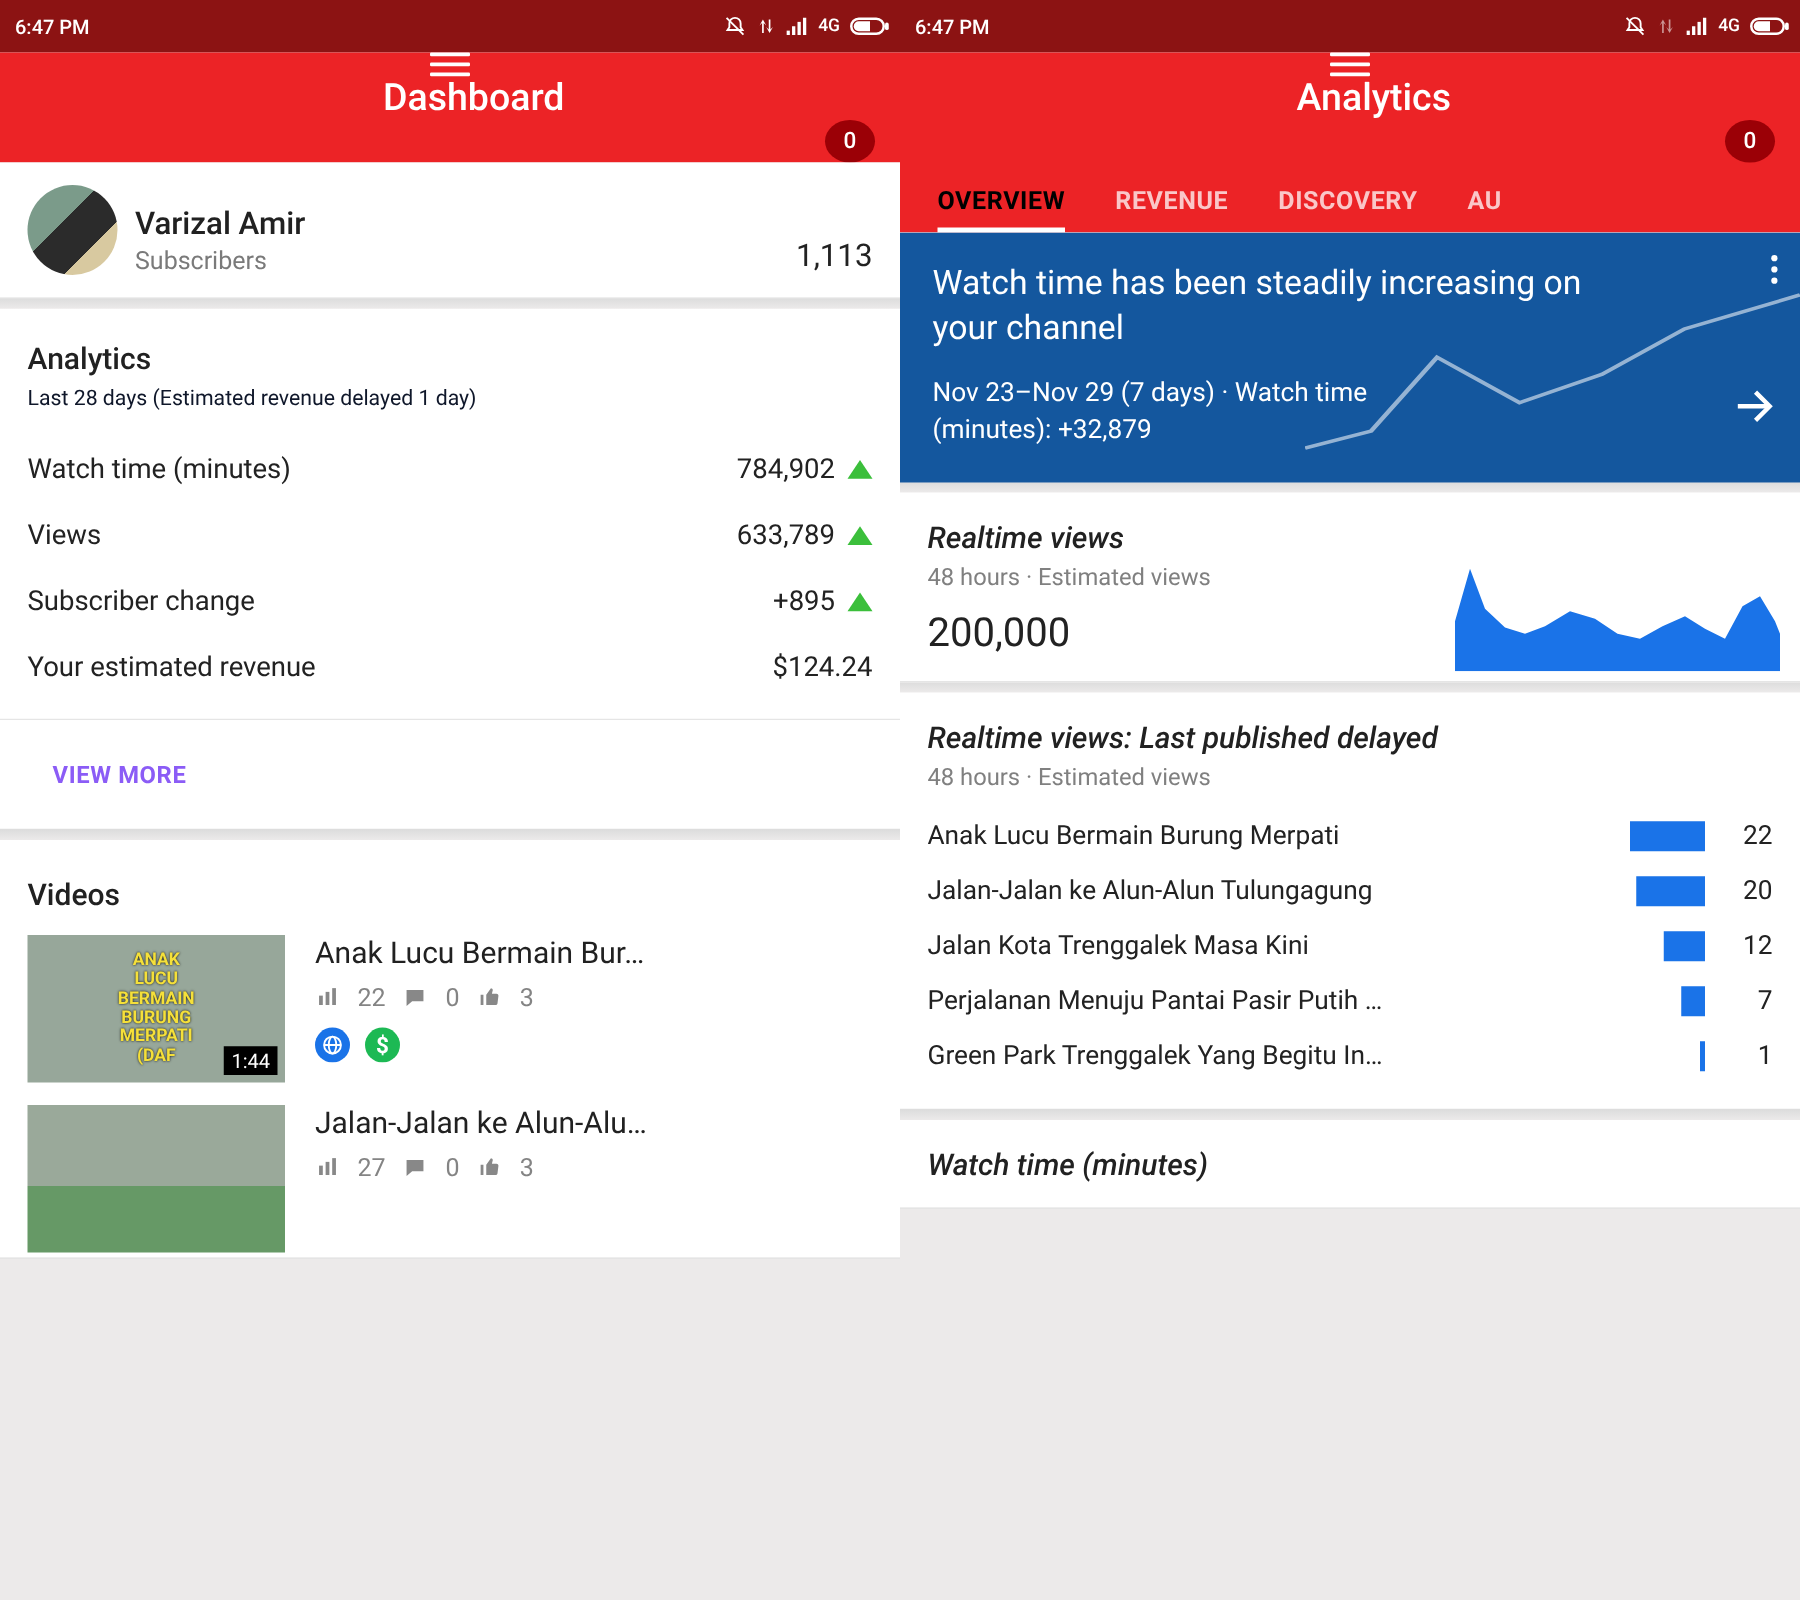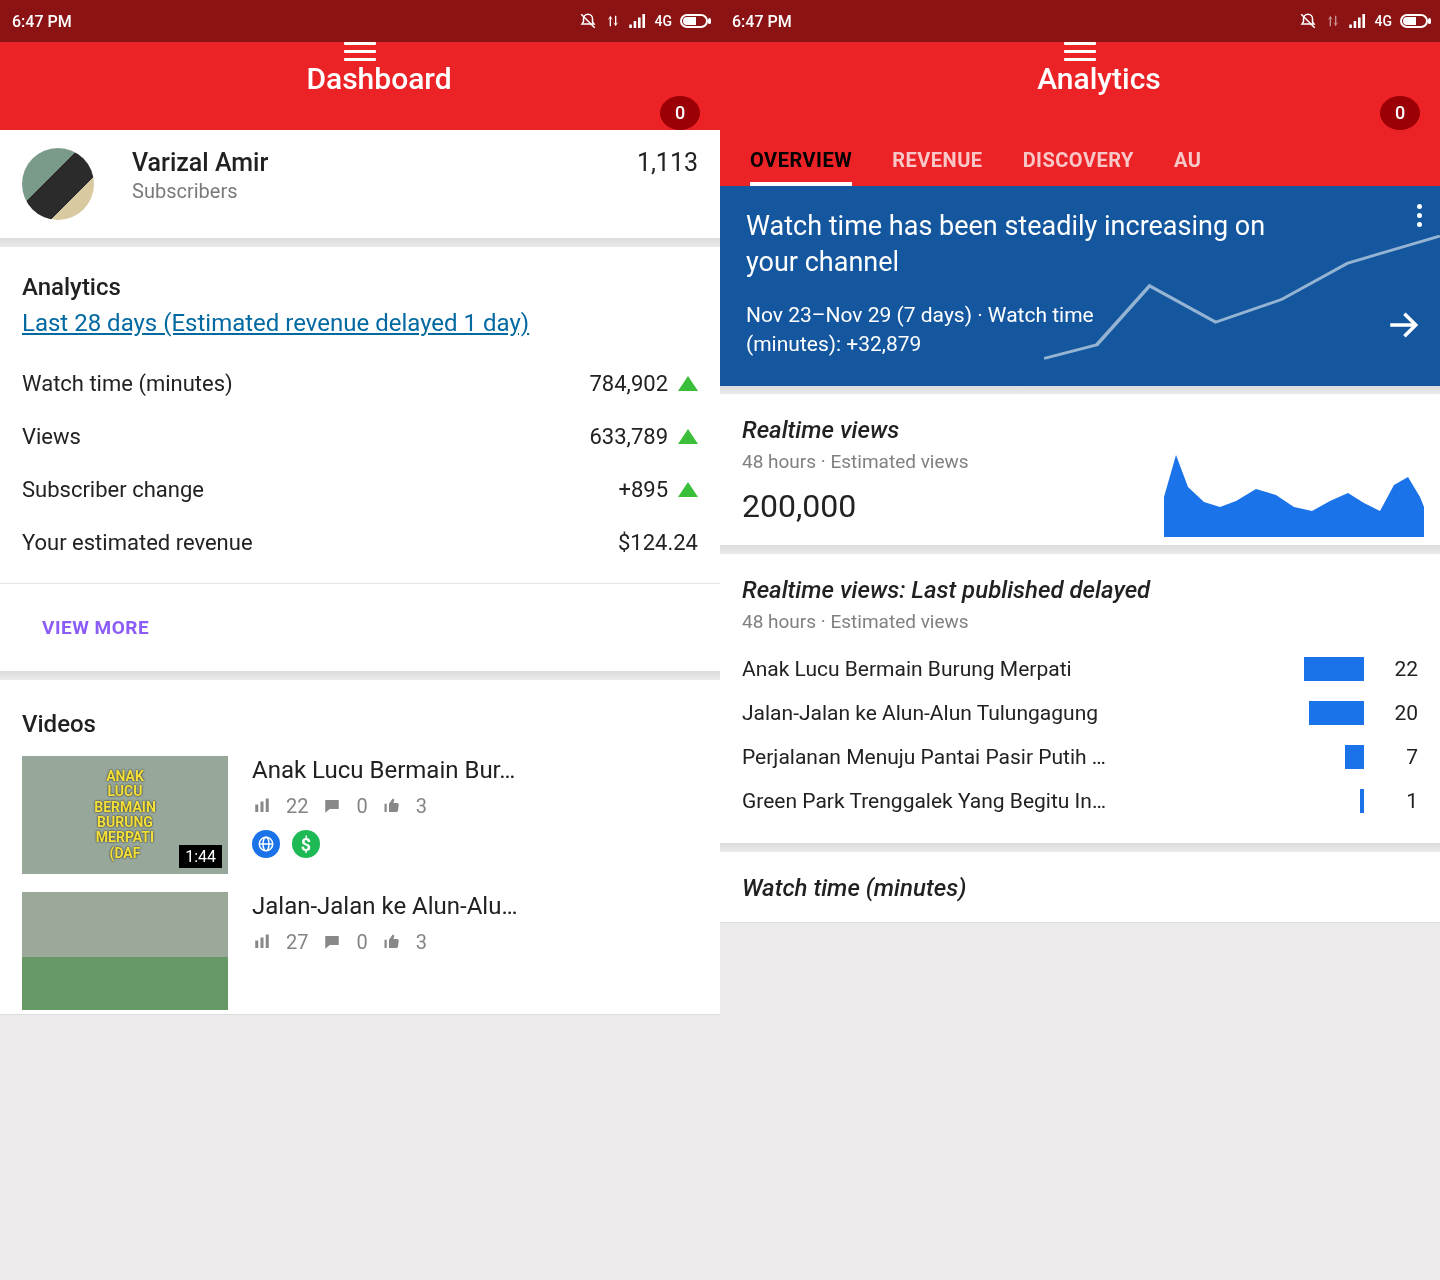--- a/index.html
+++ b/index.html
@@ -34,29 +34,29 @@
   .tabs { display:flex; gap: 40px; padding: 0 30px; align-items:flex-end; height: 56px;}
   .tab { color: rgba(255,255,255,0.75); font-size: 20px; font-weight:700; letter-spacing: 0.5px; padding-bottom: 14px; position:relative; cursor:pointer; white-space:nowrap;}
   .tab.active { color: #000000; }
   .tab.active::after { content:""; position:absolute; left:0; right:0; bottom:0; height:4px; background:#fff;}
 
   .scroll { flex:1; overflow:hidden auto; background:#eceaea;}
   .card { background:#fff; border-bottom:1px solid #ddd; }
   .shadow-div { height:8px; background: linear-gradient(#ddd,#eceaea);}
   
   
-  .profile { display:flex; align-items:flex-start; padding: 18px 22px; gap:38px;}
+  .profile { display:flex; align-items:flex-end; padding: 18px 22px; gap:14px;}
   .avatar { width: 72px; height:72px; border-radius:50%; background: linear-gradient(135deg,#7b9b8a 40%, #2b2b2b 40% 70%, #d8c9a0 70%); }
   .profile-info .name { font-size: 25px; font-weight:500; color:#212121;}
   .profile-info .sub { font-size: 20px; color:#7a7a7a; margin-top:2px;}
   .profile .count { margin-left:auto; font-size: 25px; color:#222;}
 
   .section-pad { padding: 26px 22px 10px 22px; }
   .sec-title { font-size: 24px; font-weight:500; color:#212121;}
-  .sec-sub { font-size: 24px; color:#0369a1; margin-top: 8px; text-decoration: underline;}
+  .sec-sub { font-size: 17px; color:#0f172a; margin-top: 8px;}
 
   .metric-row { display:flex; align-items:center; padding: 14px 22px; font-size:22px; color:#222;}
   .metric-row .val { margin-left:auto; display:flex; align-items:center; gap:10px;}
   .tri-up { width:0; height:0; border-left:10px solid transparent; border-right:10px solid transparent; border-bottom:15px solid #3bbf3b;}
   .divider { height:1px; background:#e5e5e5; margin: 14px 0 0 0;}
   .view-more { padding: 32px 22px; }
   .view-more a { color:#8b5cf6; font-size:19px; font-weight:700; letter-spacing:0.5px; text-decoration:none; cursor:pointer;margin-left:20px;}
 
   .videos-block { padding: 30px 22px 0 22px; }
   .video-item { display:flex; gap: 24px; padding: 18px 22px 0 22px; align-items:flex-start;}
@@ -363,20 +363,27 @@
     <span class="num">22</span>
           </div>
           <div class="bar-row">
             <span class="lbl">Jalan-Jalan ke Alun-Alun Tulungagung</span>
     <span class="bar-wrap">
               <span class="bar" style="width:55px"></span>
             </span>
     <span class="num">20</span>
           </div>
           <div class="bar-row">
+            <span class="lbl">Jalan Kota Trenggalek Masa Kini</span>
+    <span class="bar-wrap">
+              <span class="bar" style="width:33px"></span>
+            </span>
+    <span class="num">12</span>
+          </div>
+          <div class="bar-row">
             <span class="lbl">Perjalanan Menuju Pantai Pasir Putih …</span>
     <span class="bar-wrap">
               <span class="bar" style="width:19px"></span>
             </span>
     <span class="num">7</span>
           </div>
           <div class="bar-row">
             <span class="lbl">Green Park Trenggalek Yang Begitu In…</span>
     <span class="bar-wrap">
               <span class="bar" style="width:4px"></span>

